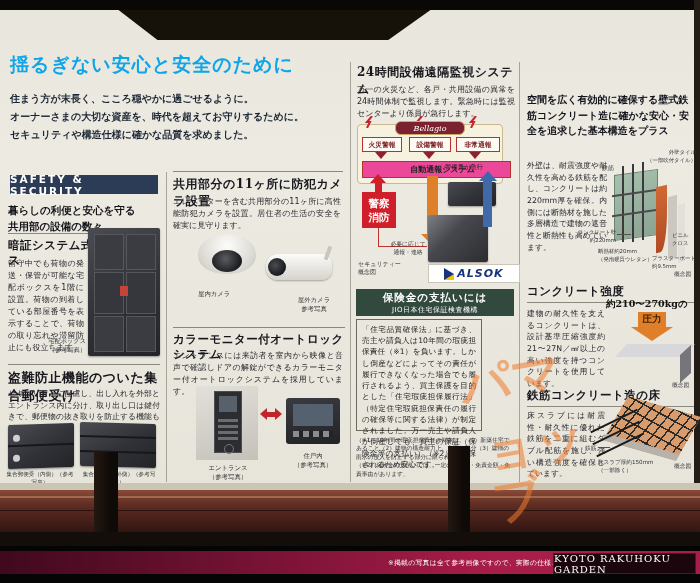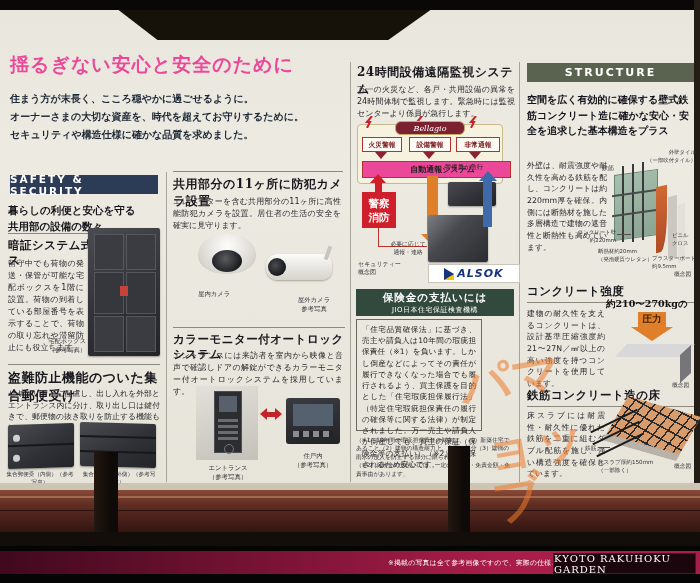--- a/index.html
+++ b/index.html
@@ -27,21 +27,21 @@
   <div class="abs board"></div>
 
   <div class="abs" style="left:0;top:0;width:700px;height:10px;background:#0a0806;"></div>
   <div class="abs" style="left:112px;top:10px;width:325px;height:30px;background:#171209;clip-path:polygon(2% 0,98% 0,85% 100%,14% 100%);"></div>
   <div class="abs" style="left:694px;top:0;width:6px;height:583px;background:#241d16;"></div>
 
   <div class="abs vline" style="left:166px;top:172px;height:310px;"></div>
   <div class="abs vline" style="left:350px;top:62px;height:420px;"></div>
   <div class="abs vline" style="left:519px;top:62px;height:420px;"></div>
 
-  <div class="abs serif" style="left:10px;top:52px;width:330px;font-size:19px;font-weight:bold;letter-spacing:1px;color:#ec4899;">揺るぎない安心と安全のために</div>
+  <div class="abs serif" style="left:10px;top:52px;width:330px;font-size:19px;font-weight:bold;letter-spacing:1px;color:#0ea5e9;">揺るぎない安心と安全のために</div>
   <div class="abs serif pre" style="left:10px;top:90px;width:340px;font-size:10px;font-weight:bold;line-height:1.8;color:#1b2735;">住まう方が末長く、こころ穏やかに過ごせるように。
 オーナーさまの大切な資産を、時代を超えてお守りするために。
 セキュリティや構造仕様に確かな品質を求めました。</div>
 
   <div class="abs hdrbox" style="left:10px;top:175px;width:148px;height:19px;background:#2d3c56;font-size:10.5px;">SAFETY &amp; SECURITY</div>
   <div class="abs pre" style="left:8px;top:203px;width:155px;font-size:10.5px;font-weight:bold;line-height:1.5;color:#14141a;">暮らしの利便と安心を守る
 共用部の設備の数々</div>
 
   <div class="abs serif h3 rule-top" style="left:8px;top:233px;width:152px;">暗証システム式宅配ボックス</div>
   <div class="abs body-t" style="left:8px;top:258px;width:76px;">留守中でも荷物の発送・保管が可能な宅配ボックスを1階に設置。荷物の到着している部屋番号を表示することで、荷物の取り忘れや滞留防止にも役立ちます。</div>
@@ -157,21 +157,20 @@
   </div>
 
   <div class="abs" style="left:356px;top:289px;width:158px;height:27px;background:#32493e;color:#fff;text-align:center;">
     <div style="font-size:10.5px;font-weight:bold;letter-spacing:1px;margin-top:2px;">保険金の支払いには</div>
     <div style="font-size:7px;letter-spacing:.5px;">JIO日本住宅保証検査機構</div>
   </div>
   <div class="abs" style="left:356px;top:319px;width:126px;height:112px;border:1px solid #6c6860;padding:4px 5px;box-sizing:border-box;font-size:7.6px;line-height:1.48;color:#222;text-align:justify;">「住宅品質確保法」に基づき、売主や請負人は10年間の瑕疵担保責任（※1）を負います。しかし倒産などによってその責任が履行できなくなった場合でも履行されるよう、買主保護を目的とした「住宅瑕疵担保履行法」（特定住宅瑕疵担保責任の履行の確保等に関する法律）が制定されました。万一売主や請負人が倒産しても、買主の保証（保険金等の支払い）（※2）は確保されるため安心です。</div>
   <div class="abs cap pre" style="left:356px;top:436px;width:157px;font-size:5.8px;line-height:1.45;">（※1）10年間の瑕疵担保責任の対象は、（1）新築住宅であること（2）建物の構造耐力上、主要な部分（3）建物の雨水の浸入を防止する部分に限られます。
 （※2）保険金の支払いには、一定の限度額・免責金額・免責事由があります。</div>
 
-  <div class="abs hdrbox" style="left:527px;top:63px;width:167px;height:19px;background:#5a6350;">STRUCTURE</div>
   <div class="abs" style="left:527px;top:92px;width:167px;font-size:10px;font-weight:bold;line-height:1.55;color:#13131b;">空間を広く有効的に確保する壁式鉄筋コンクリート造に確かな安心・安全を追求した基本構造をプラス</div>
 
   <div class="abs body-t" style="left:527px;top:160px;width:80px;font-size:7.8px;">外壁は、耐震強度や耐久性を高める鉄筋を配し、コンクリートは約220mm厚を確保。内側には断熱材を施した多層構造で建物の遮音性と断熱性も高めています。</div>
 
   <div class="abs" style="left:614px;top:172px;width:42px;height:64px;background:linear-gradient(160deg,#a8c0ae,#8aa392);border:1px solid #6a8573;transform:skewY(-8deg);"></div>
   <div class="abs" style="left:622px;top:166px;width:2px;height:76px;background:#3a3a3c;"></div>
   <div class="abs" style="left:632px;top:164px;width:2px;height:78px;background:#3a3a3c;"></div>
   <div class="abs" style="left:642px;top:162px;width:2px;height:78px;background:#3a3a3c;"></div>
   <div class="abs" style="left:612px;top:192px;width:46px;height:1.5px;background:#4a4a4c;transform:skewY(-8deg);"></div>
   <div class="abs" style="left:612px;top:212px;width:46px;height:1.5px;background:#4a4a4c;transform:skewY(-8deg);"></div>

